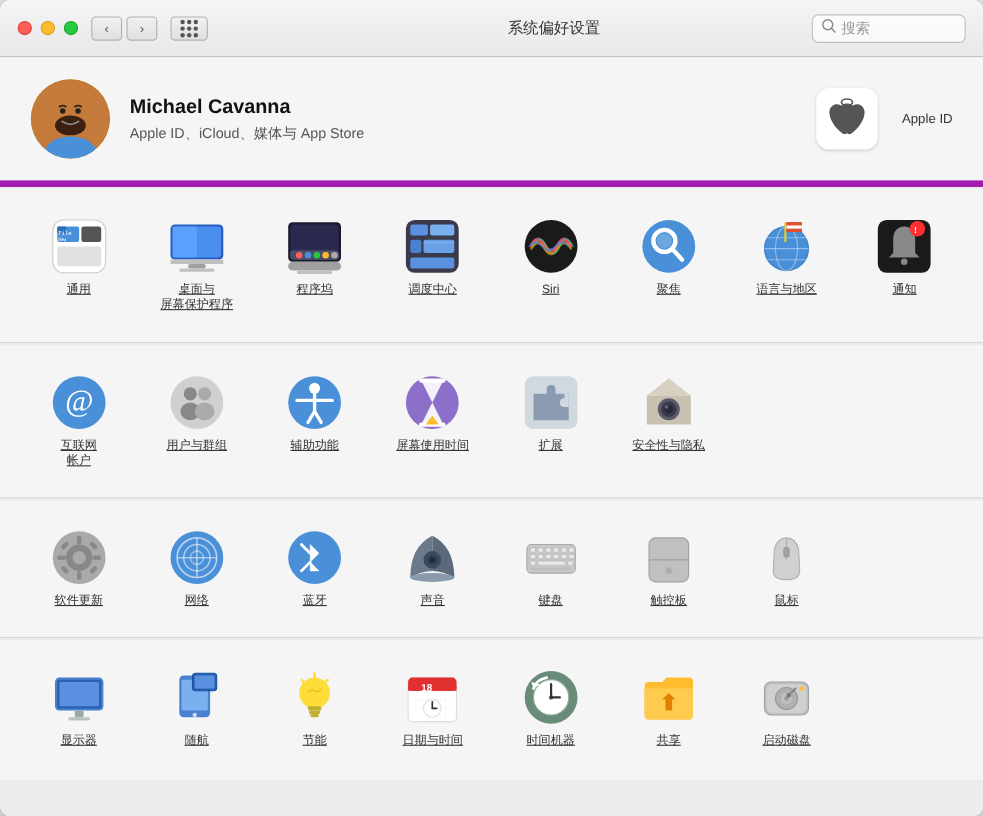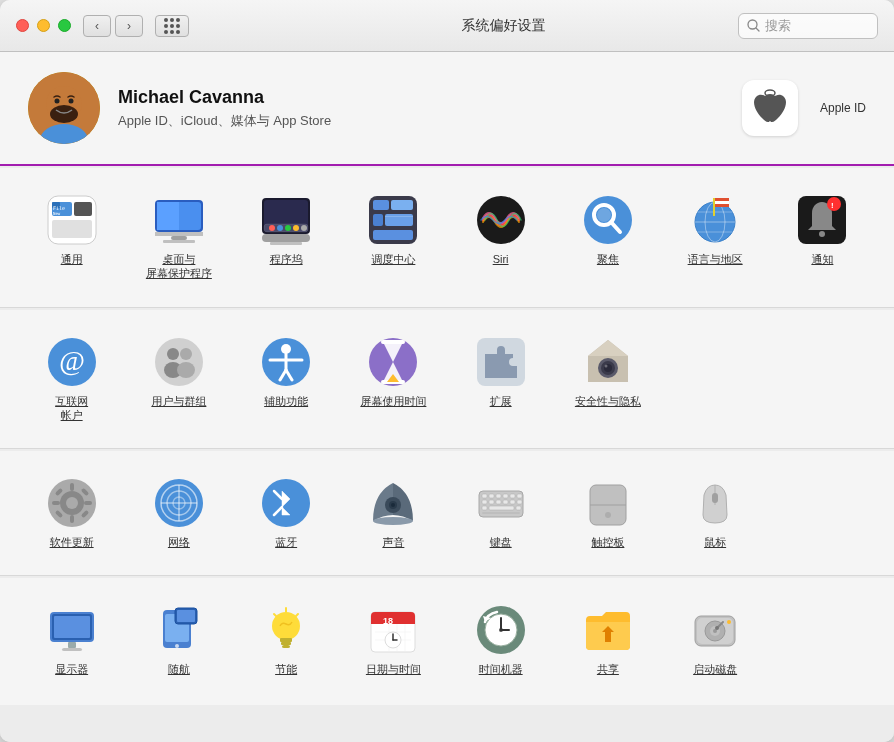--- a/index.html
+++ b/index.html
@@ -100,21 +100,21 @@
       flex: 1;
       text-align: center;
       font-size: 14px;
       font-weight: 500;
       color: #333;
       margin-right: -80px;
     }
 
     .search-box {
       display: flex;
-      align-items: flex-end;
+      align-items: flex-start;
       background: rgba(255,255,255,0.7);
       border: 1px solid #c0c0c0;
       border-radius: 6px;
       padding: 3px 8px;
       gap: 5px;
       width: 140px;
     }
 
     .search-icon-svg {
       color: #888;
@@ -132,21 +132,21 @@
       overflow-y: auto;
       background: #ececec;
     }
 
     
     .profile-section {
       background: #f5f5f5;
       padding: 20px 28px;
       display: flex;
       align-items: center;
-      border-bottom: 2px solid #a21caf;
+      border-bottom: 6px solid #a21caf;
       margin-bottom: 2px;
     }
 
     .avatar {
       width: 72px;
       height: 72px;
       border-radius: 50%;
       overflow: hidden;
       margin-right: 18px;
       flex-shrink: 0;

